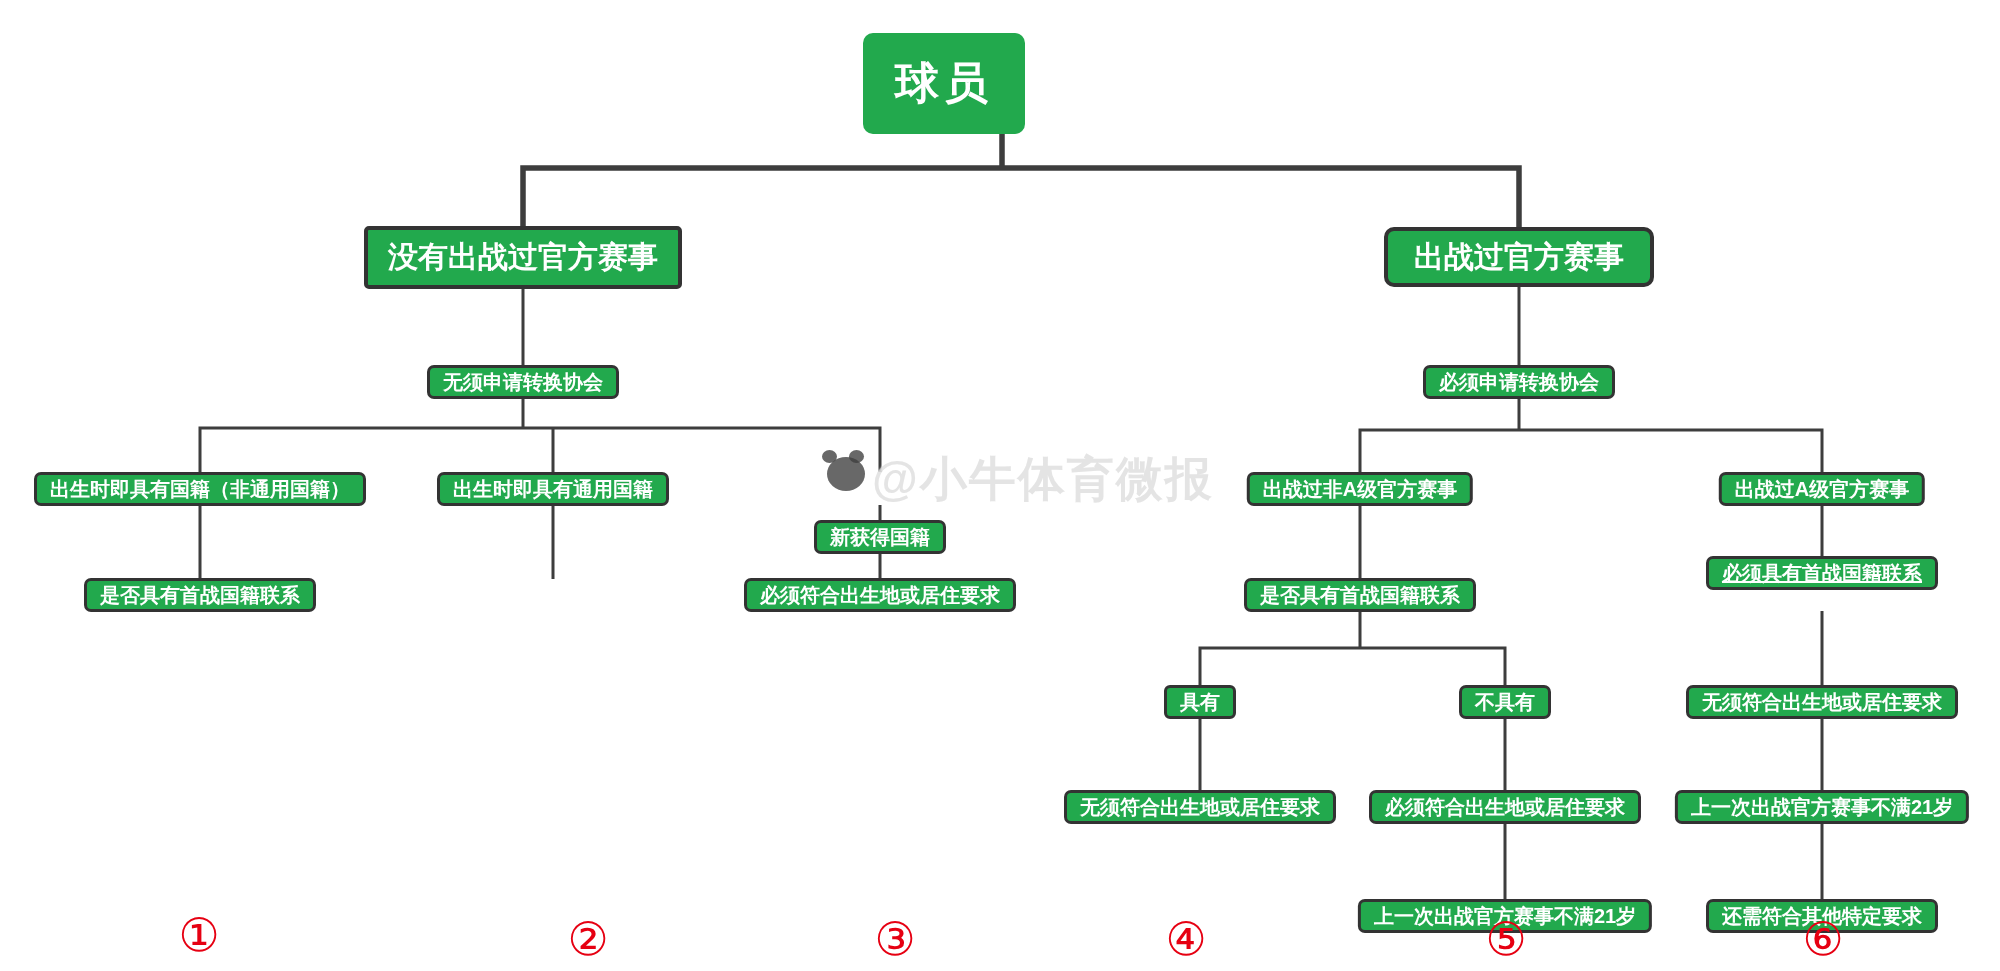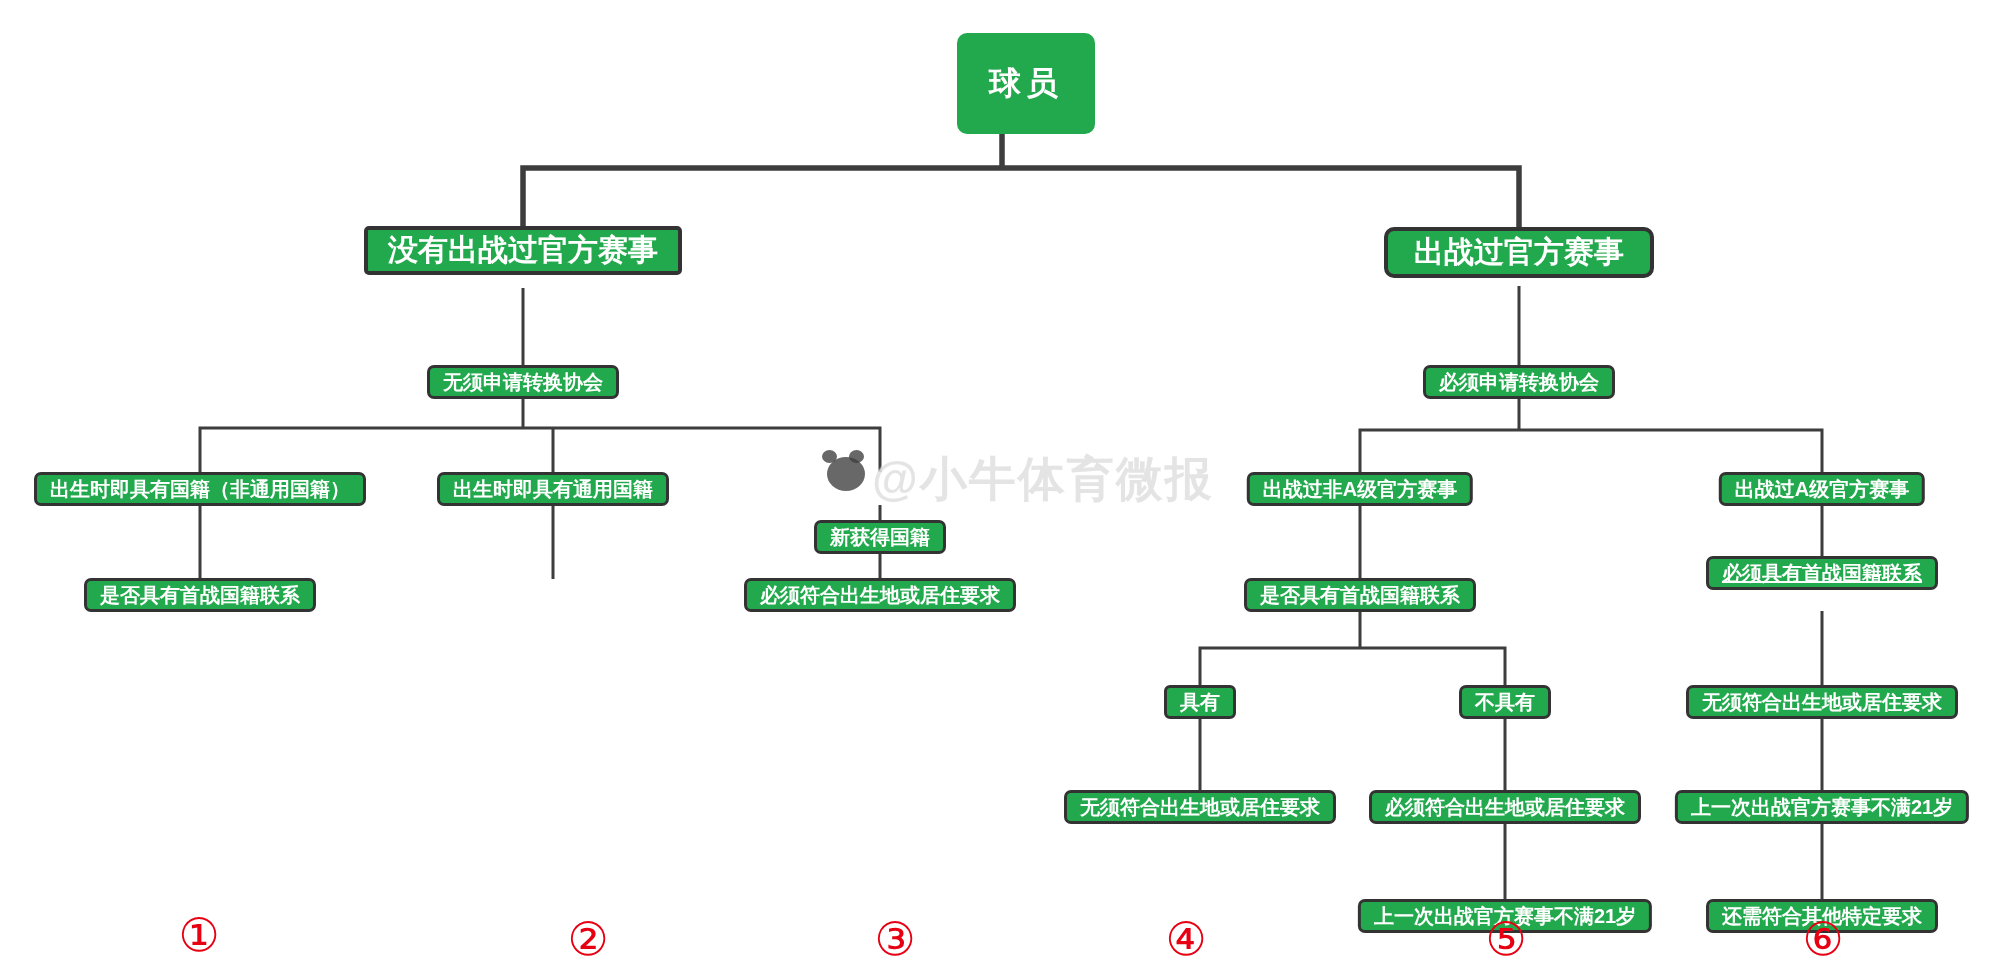--- a/index.html
+++ b/index.html
@@ -7,23 +7,23 @@
   .canvas{position:relative;width:2000px;height:971px;background:#ffffff;overflow:hidden;}
   .lines{position:absolute;left:0;top:0;z-index:1;}
   .node{
     position:absolute;transform:translateX(-50%);
     background:#22a94d;color:#ffffff;font-weight:bold;
     display:flex;align-items:center;justify-content:center;
     white-space:nowrap;border:3px solid #333333;border-radius:7px;
     height:34px;padding:12px 13px;font-size:20px;box-sizing:border-box;
     z-index:2;
   }
-  .n-player{left:1026px;top:33px;height:101px;font-size:32px;padding:0 32px;border:none;border-radius:10px;letter-spacing:5px;}
-  .n-no-official{left:523px;top:226px;height:49px;font-size:30px;padding:0 20px;border-width:4px;border-radius:5px;}
-  .n-official{left:1519px;top:227px;height:51px;font-size:30px;padding:0 26px;border-width:4px;border-radius:10px;}
+  .n-player{left:944px;top:33px;height:101px;font-size:44px;padding:0 32px;border:none;border-radius:10px;letter-spacing:5px;}
+  .n-no-official{left:523px;top:226px;height:63px;font-size:30px;padding:0 20px;border-width:4px;border-radius:5px;}
+  .n-official{left:1519px;top:227px;height:60px;font-size:30px;padding:0 26px;border-width:4px;border-radius:10px;}
   .n-no-need-apply{left:523px;top:365px;}
   .n-must-apply{left:1519px;top:365px;}
   .n-birth-non-universal{left:200px;top:472px;}
   .n-birth-universal{left:553px;top:472px;}
   .n-new-nationality{left:880px;top:472px;margin-top:48px;}
   .n-non-a-level{left:1360px;top:472px;}
   .n-a-level{left:1822px;top:472px;}
   .n-no-birth-residence{left:200px;top:578px;}
   .n-principle{left:553px;top:578px;}
   .n-must-meet-l{left:880px;top:578px;}

